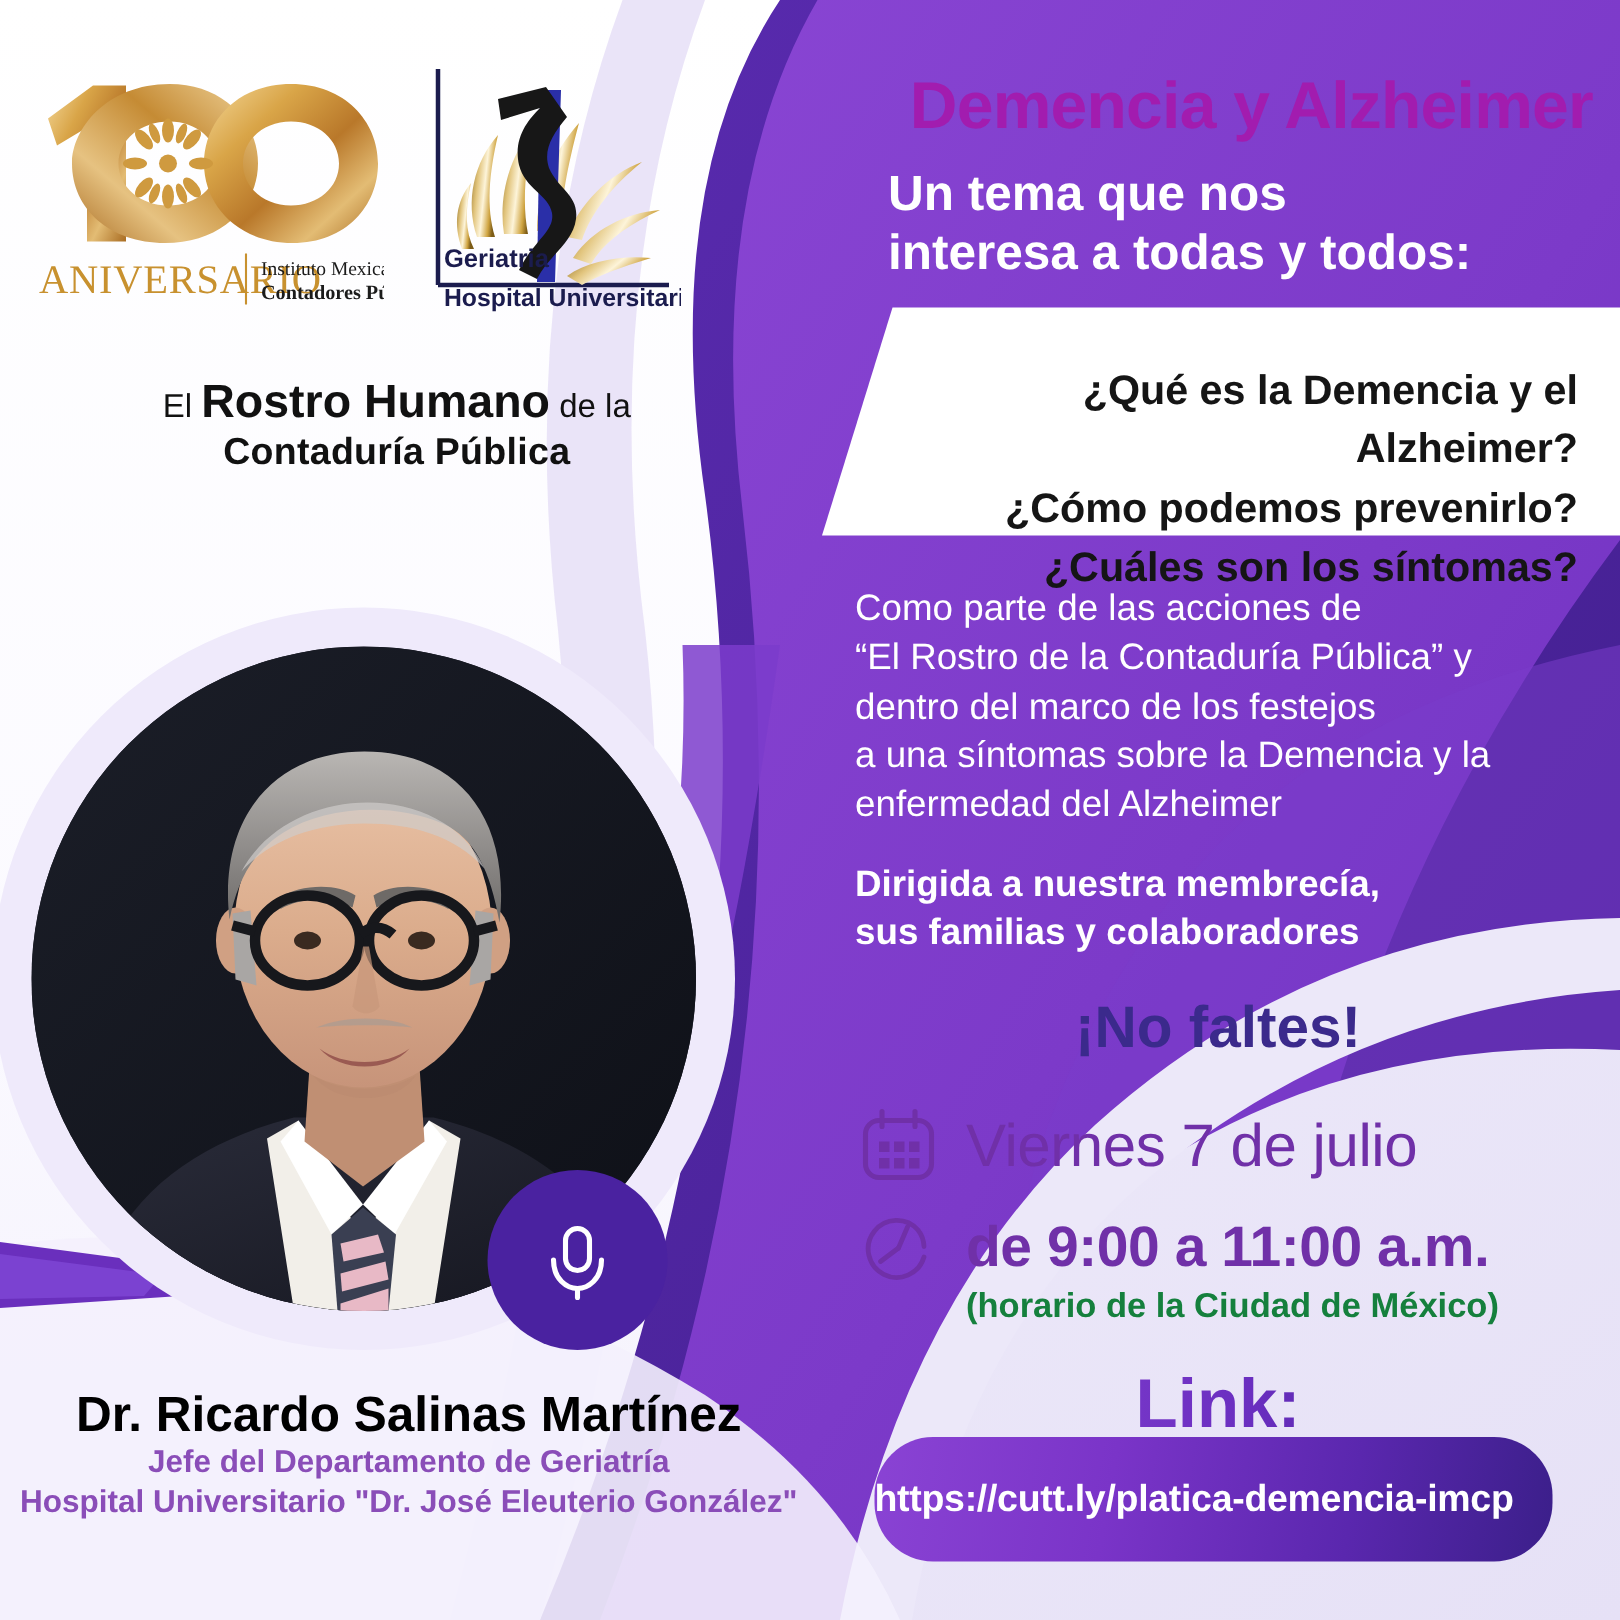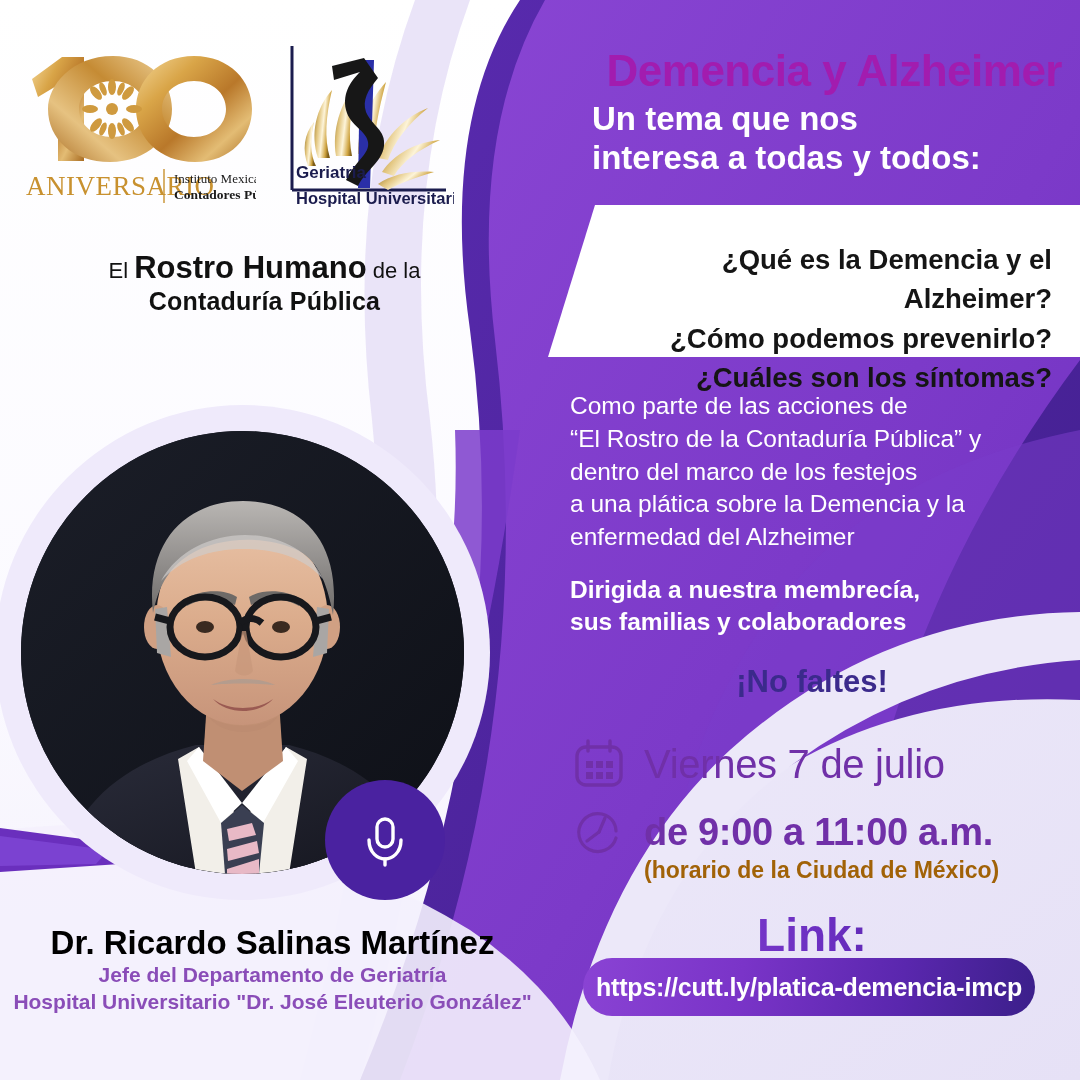--- a/index.html
+++ b/index.html
@@ -71,59 +71,59 @@
   .speaker-role { font-size:21px; font-weight:bold; line-height:1.28; color:#8a4db8; }
 
   
   .title-block { position:absolute; left:592px; top:48px; width:470px; }
   .title-main {
     font-size:44px; font-weight:bold; color:#a21caf; line-height:1.05;
     letter-spacing:-0.5px; text-align:right;
   }
   .title-sub {
     font-size:33px; font-weight:bold; color:#ffffff; line-height:1.18;
-    margin-top:6px; text-align:left;
+    margin-top:16px; text-align:left;
   }
 
   .q-text {
     position:absolute; left:600px; top:240px; width:452px;
     text-align:right; color:#151515;
     font-size:27.5px; font-weight:bold; line-height:1.43;
   }
 
   .body-text {
     position:absolute; left:570px; top:390px; width:470px;
     color:#ffffff; font-size:24.5px; line-height:1.34; font-weight:normal;
   }
   .body-text .bold { font-weight:bold; display:block; margin-top:20px; line-height:1.3; }
 
   .nofaltes {
     position:absolute; left:592px; top:664px; width:440px;
     text-align:center; color:#3b2a8c;
-    font-size:31px; font-weight:bold;
+    font-size:39px; font-weight:bold;
   }
 
   .detail-rows { position:absolute; left:572px; top:737px; width:470px; }
   .drow { display:flex; align-items:center; gap:18px; }
   .drow .icon { flex:0 0 auto; width:54px; height:54px; }
   .date-text { font-size:40px; color:#7030a8; font-weight:normal; letter-spacing:-0.3px; }
   .time-text { font-size:38px; color:#7030a8; font-weight:bold; letter-spacing:-0.3px; }
-  .tz-text { font-size:23px; color:#a16207; font-weight:bold; margin-left:72px; margin-top:-2px; }
+  .tz-text { font-size:23px; color:#15803d; font-weight:bold; margin-left:72px; margin-top:-2px; }
 
   .link-label {
     position:absolute; left:592px; top:908px; width:440px;
     text-align:center; font-size:46px; font-weight:bold;
     background:linear-gradient(90deg,#8b45d6 0%,#6a2ec0 55%,#3d1f8c 100%);
     -webkit-background-clip:text; background-clip:text; color:transparent;
   }
   .link-pill {
-    position:absolute; left:583px; top:958px; width:452px; height:58px;
+    position:absolute; left:583px; top:958px; width:452px; height:83px;
     border-radius:39px;
     background:linear-gradient(100deg,#8a43d4 0%,#7a34c8 35%,#5a27ae 70%,#3b1f8a 100%);
-    display:flex; align-items:center; justify-content:center;
+    display:flex; align-items:center; justify-content:flex-start;
   }
   .link-pill span {
     color:#ffffff; font-size:25px; font-weight:bold; letter-spacing:-0.2px;
   }
 </style>
 </head>
 <body>
 
 <div id="poster">
 
@@ -389,21 +389,21 @@
   <div class="q-text">
     <div>¿Qué es la Demencia y el Alzheimer?</div>
     <div>¿Cómo podemos prevenirlo?</div>
     <div>¿Cuáles son los síntomas?</div>
   </div>
 
   <div class="body-text">
     <div>Como parte de las acciones de</div>
     <div>“El Rostro de la Contaduría Pública” y</div>
     <div>dentro del marco de los festejos</div>
-    <div>a una plática sobre la Demencia y la</div>
+    <div>a una síntomas sobre la Demencia y la</div>
     <div>enfermedad del Alzheimer</div>
     <span class="bold">Dirigida a nuestra membrecía,</span>
     <span class="bold" style="margin-top:0">sus familias y colaboradores</span>
   </div>
 
   <div class="nofaltes">¡No faltes!</div>
 
   <div class="detail-rows">
     <div class="drow">
       <span class="icon">

